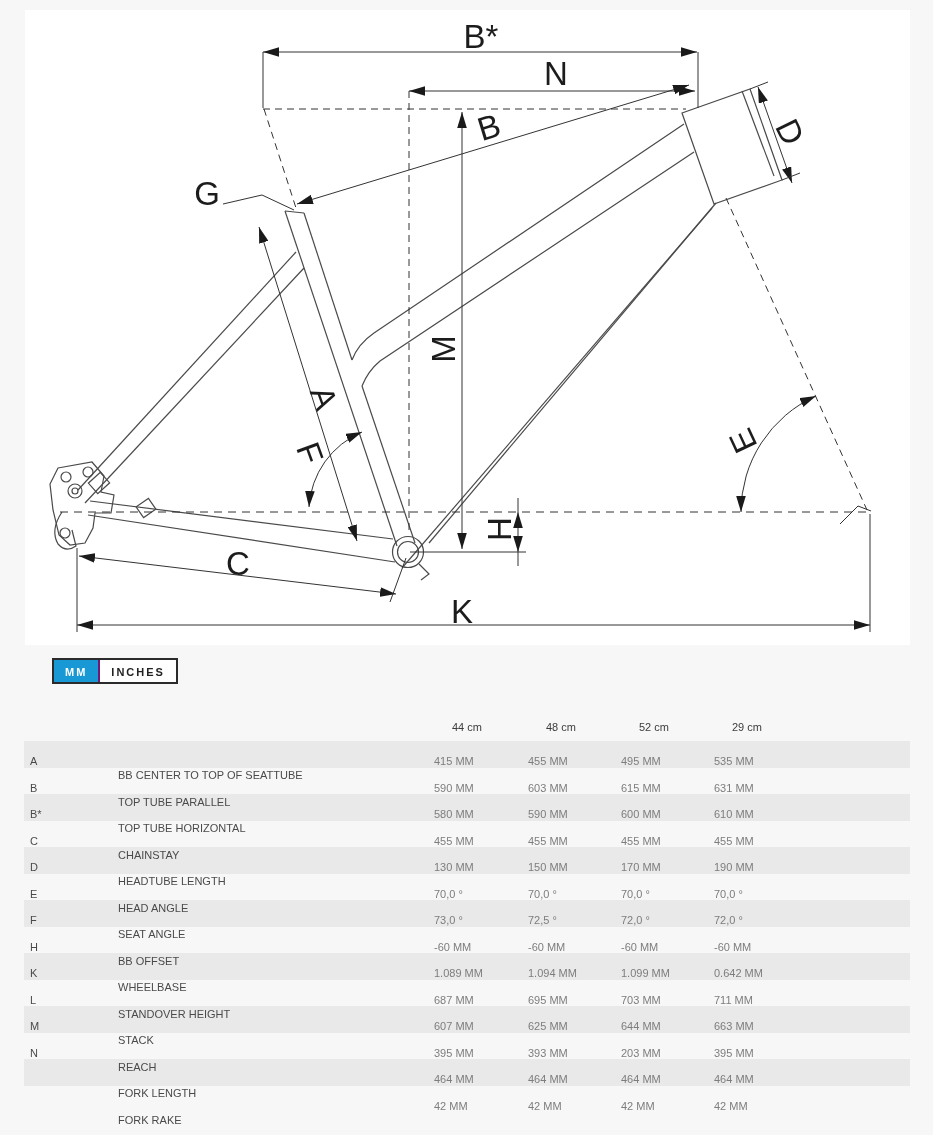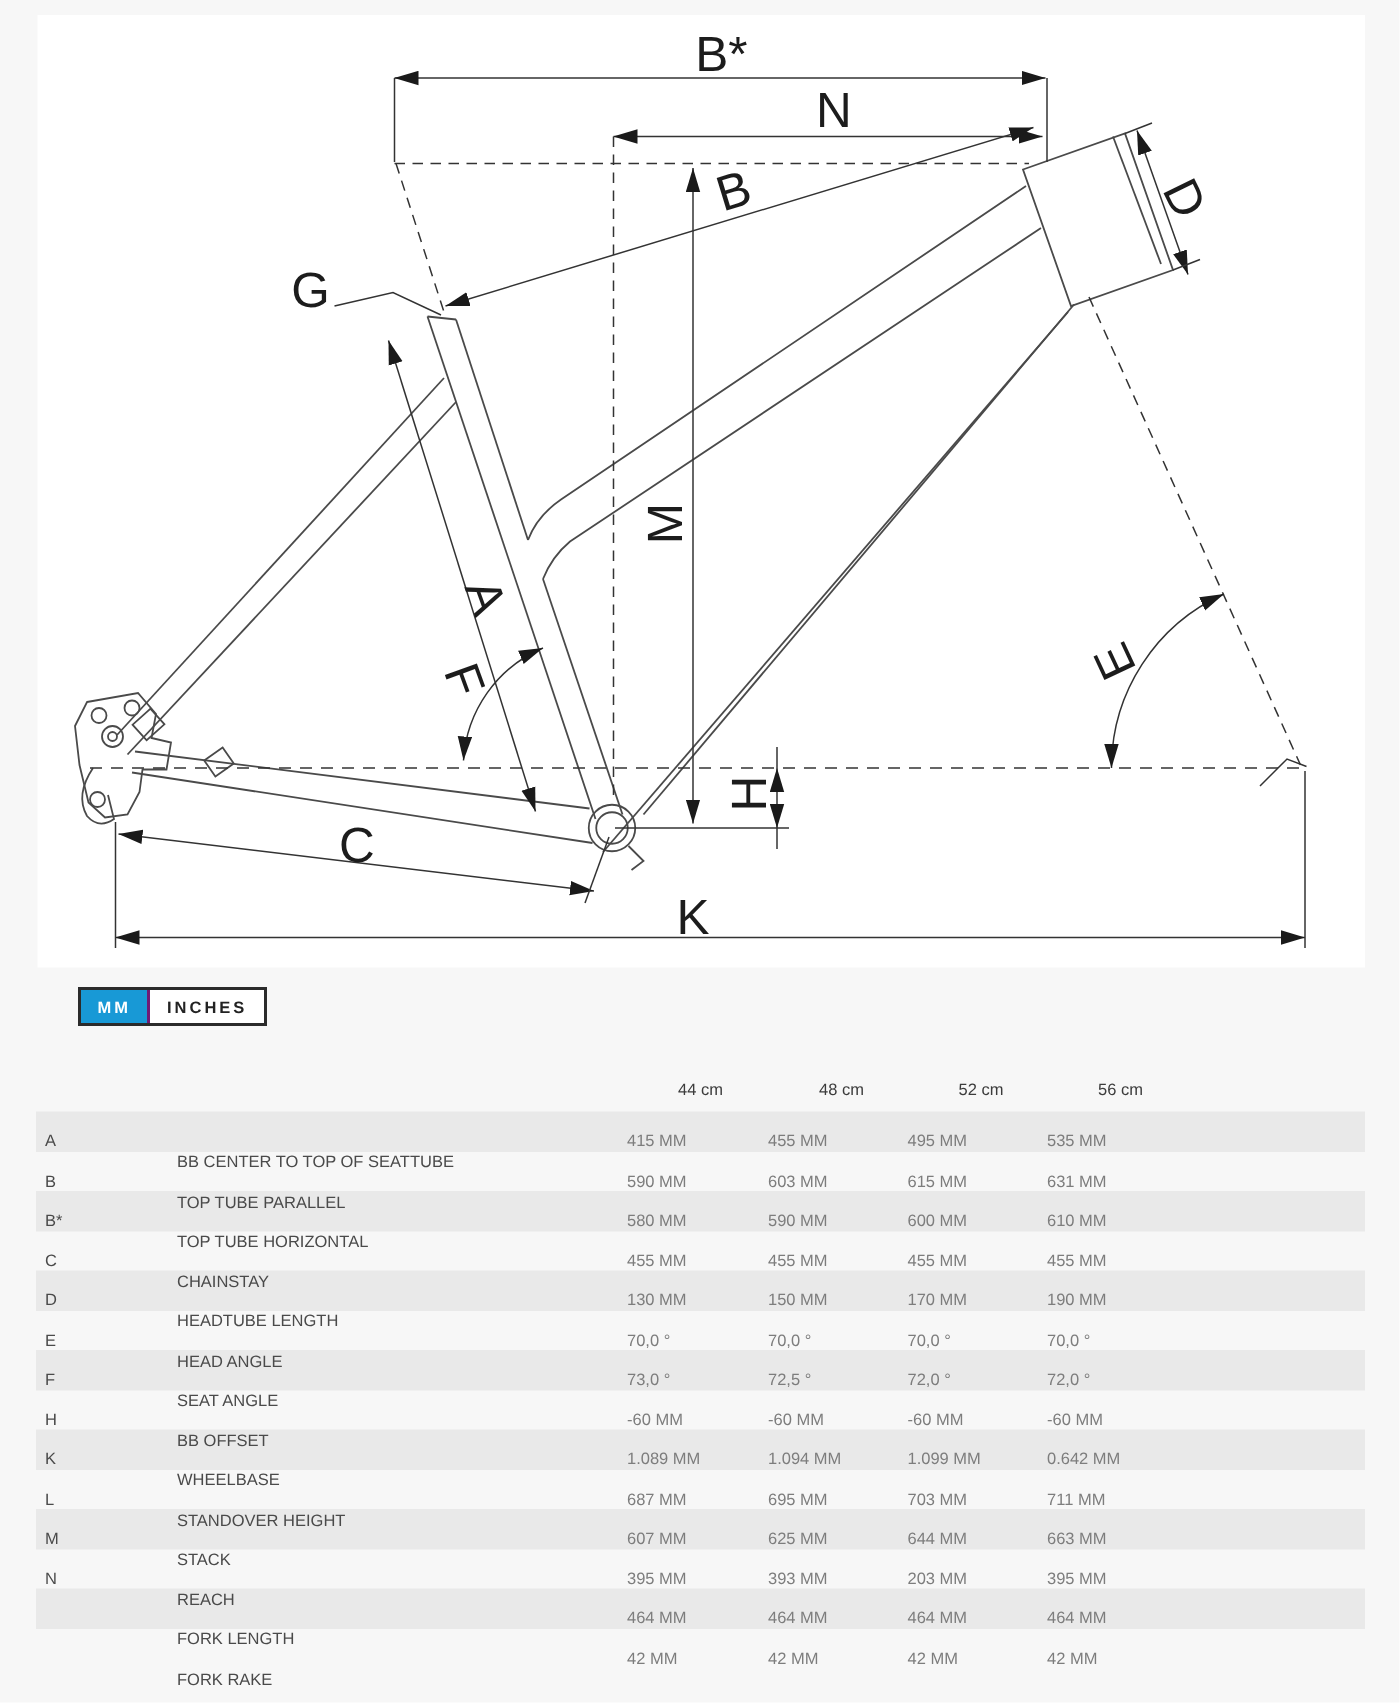--- a/index.html
+++ b/index.html
@@ -30,21 +30,21 @@
     height:29px;align-items:center;
   }
   .geo-head .hcell{font-size:11px;color:#3c3c3c;grid-column:auto;margin-left:34px;}
   .geo-row{
     display:grid;grid-template-columns:94px 300px 94px 93px 93px 1fr;
     height:26.5px;align-items:center;
   }
   .geo-row.striped{background:#e9e9e9;}
   .cell-letter{font-size:11px;color:#4a4a4a;padding-left:6px;}
   .cell-name{font-size:11px;color:#4a4a4a;margin-top:28px;}
-  .cell-val{font-size:11px;color:#7d7d7d;}
+  .cell-val{font-size:11px;color:#7d7d7d;margin-left:16px;}
 </style>
 </head>
 <body>
 
 <div class="diagram-wrap">
 <svg width="933" height="648" viewBox="0 0 933 648" xmlns="http://www.w3.org/2000/svg">
   <defs>
     <marker id="arr" viewBox="0 0 10 6" refX="10" refY="3" markerWidth="16" markerHeight="10" orient="auto-start-reverse">
       <path d="M0,0 L10,3 L0,6 Z" fill="#1a1a1a"></path>
     </marker>
@@ -157,21 +157,21 @@
   <div class="seg seg-in">INCHES</div>
 </div>
 
 <div class="geo-table">
   <div class="geo-head">
     <div class="hcell"></div>
     <div class="hcell"></div>
     <div class="hcell">44 cm</div>
     <div class="hcell">48 cm</div>
     <div class="hcell">52 cm</div>
-    <div class="hcell">56 cm</div>
+    <div class="hcell">29 cm</div>
   </div>
   <div>
       <div class="geo-row striped">
         <div class="cell-letter">A</div>
         <div class="cell-name">BB CENTER TO TOP OF SEATTUBE</div>
         <div class="cell-val">415 MM</div>
         <div class="cell-val">455 MM</div>
         <div class="cell-val">495 MM</div>
         <div class="cell-val">535 MM</div>
       </div>

